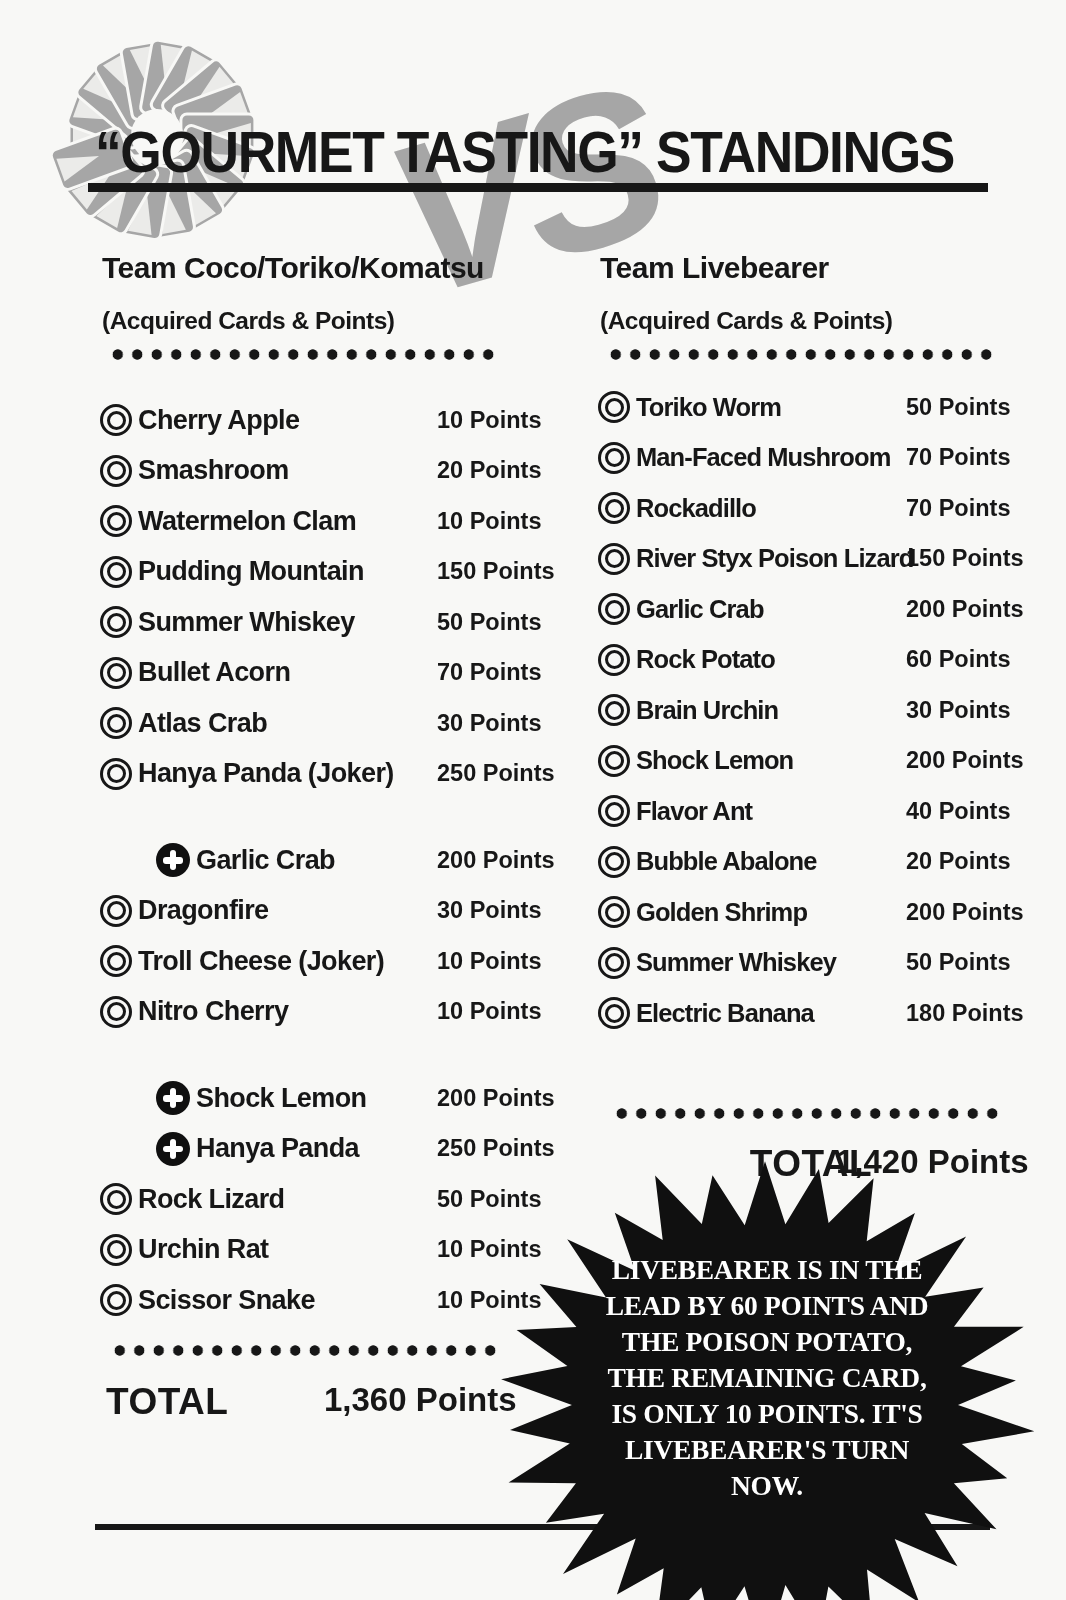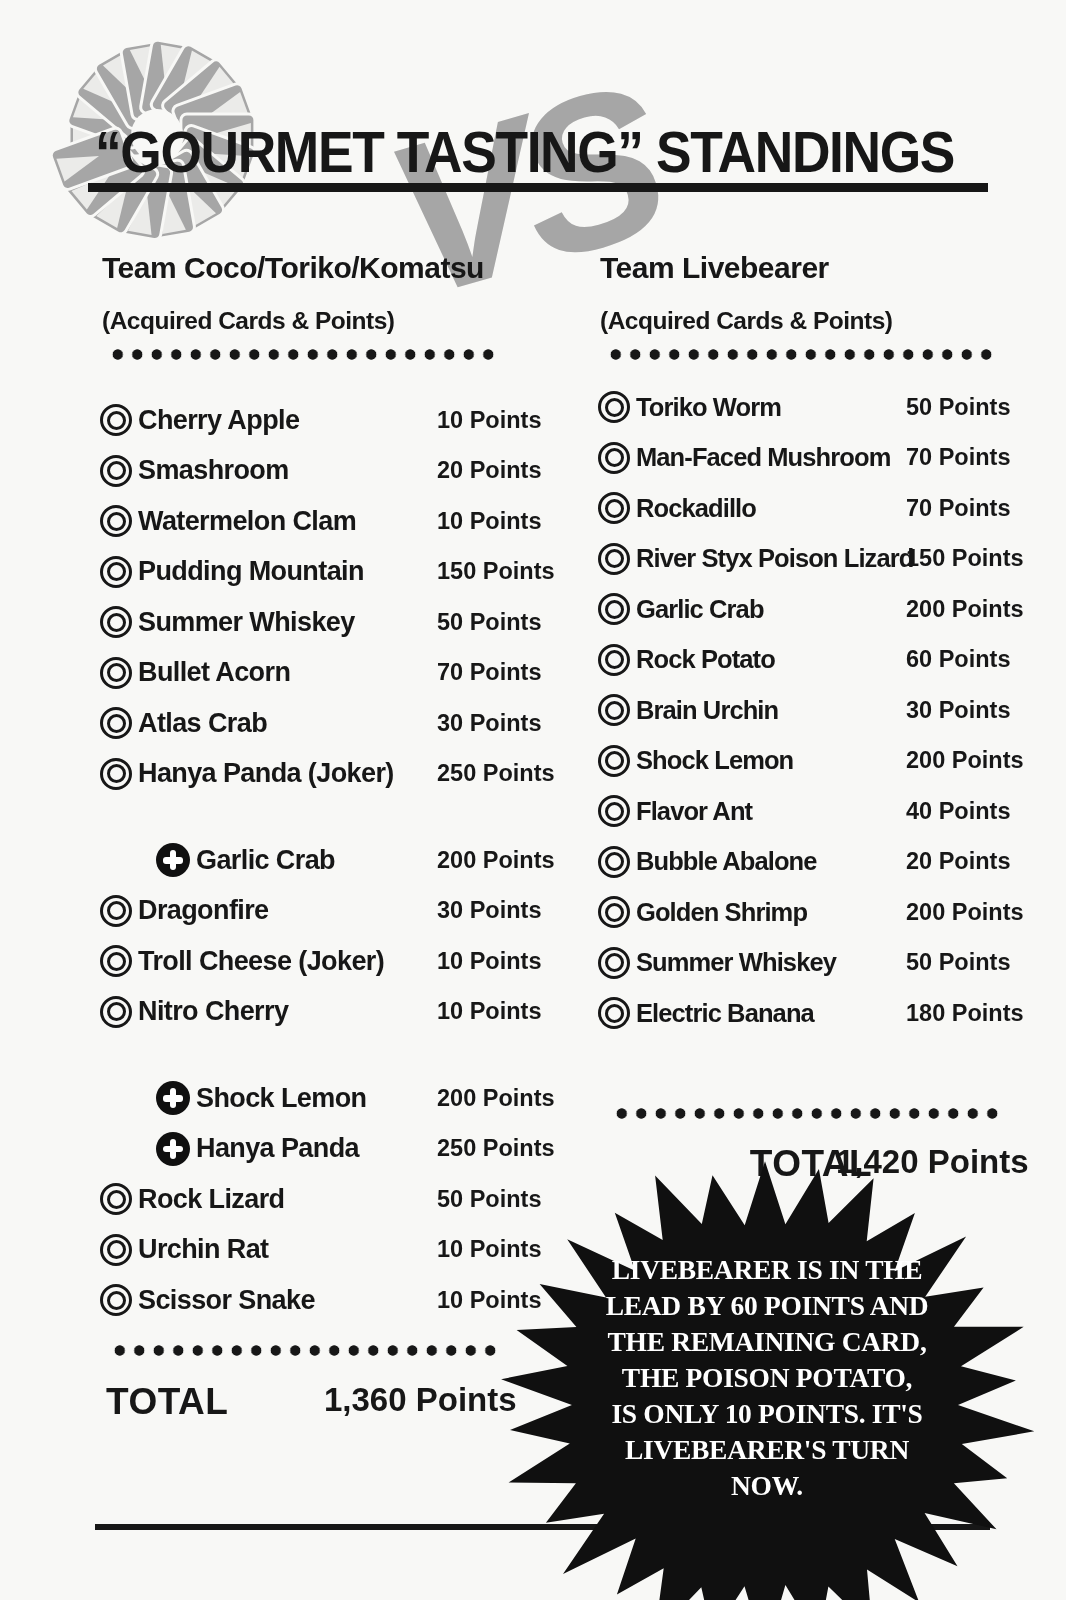--- a/index.html
+++ b/index.html
@@ -334,20 +334,20 @@
   </section>
 
   <div class="bottom-rule"></div>
 
   <svg id="burst-svg" class="burst-svg" viewBox="0 0 1066 1600">
       <polygon points="765.0,1161.3 785.4,1224.3 818.9,1169.0 828.6,1223.1 873.6,1178.2 866.7,1241.2 914.9,1213.1 894.5,1271.2 966.1,1236.6 925.2,1296.7 983.6,1287.6 954.0,1326.7 1023.7,1326.8 961.0,1366.3 1015.9,1380.5 958.0,1405.0 1034.3,1431.3 961.8,1443.9 1007.2,1478.2 953.9,1483.2 996.5,1529.3 924.6,1512.9 957.5,1566.2 894.7,1539.0 919.2,1602.4 867.0,1569.4 872.4,1629.4 828.4,1586.5 818.5,1639.2 785.4,1585.1 765.0,1654.9 744.5,1586.3 712.3,1635.7 701.3,1587.3 654.6,1635.7 663.7,1568.2 616.9,1594.6 635.7,1538.6 563.0,1574.1 604.1,1513.7 545.9,1522.7 575.9,1483.3 508.6,1482.5 569.8,1443.6 510.0,1429.9 571.9,1405.0 501.1,1379.2 567.4,1365.9 516.6,1329.9 576.4,1326.9 539.6,1284.0 606.0,1297.5 567.2,1239.3 635.0,1270.7 614.8,1212.7 662.7,1240.1 655.1,1175.5 701.8,1224.0 712.5,1175.2 744.7,1225.3" fill="#101010"></polygon>
     </svg>
   <div class="burst-text">
       <div>LIVEBEARER IS IN THE</div>
       <div>LEAD BY 60 POINTS AND</div>
+      <div>THE POISON POTATO,</div>
       <div>THE REMAINING CARD,</div>
-      <div>THE POISON POTATO,</div>
       <div>IS ONLY 10 POINTS. IT'S</div>
       <div>LIVEBEARER'S TURN</div>
       <div>NOW.</div>
     </div>
 
 </div>
 
 </body></html>

